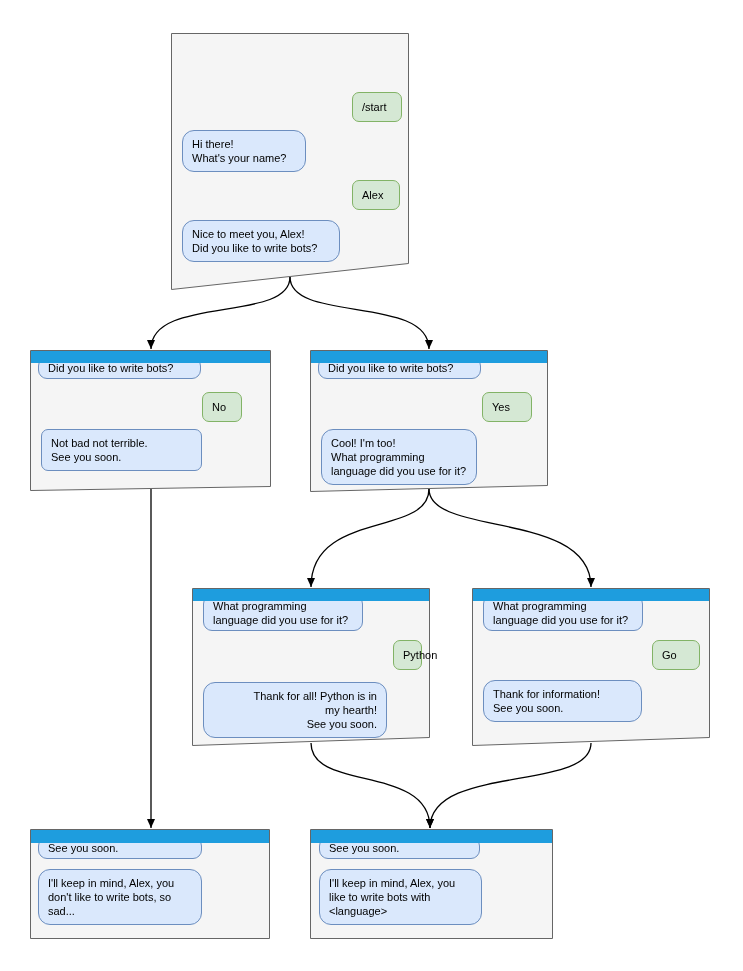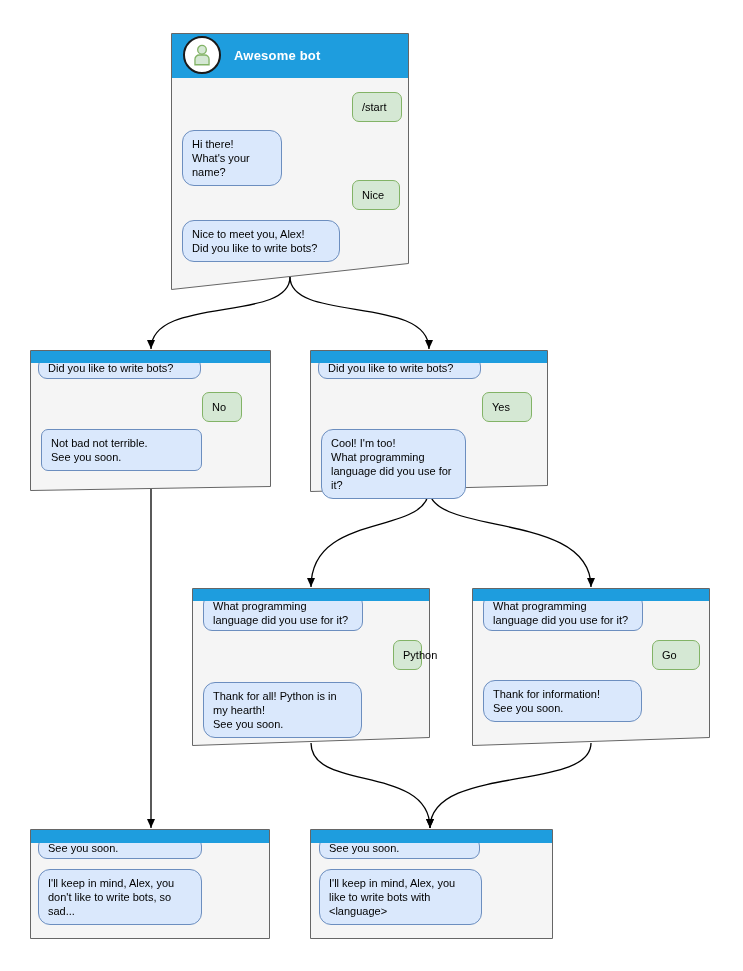--- a/index.html
+++ b/index.html
@@ -45,33 +45,24 @@
       <path d="M429,489 C429,537 591,510 591,587" marker-end="url(#ah)"></path>
       <path d="M311,743 C311,792 430,764 430,828" marker-end="url(#ah)"></path>
       <path d="M591,743 C591,792 430,764 430,828" marker-end="url(#ah)"></path>
     </g>
   </svg>
 
   <div class="win" style="left:171px;top:33px;width:238px;height:257px;">
     <svg class="bg" width="238" height="258">
       <polygon points="0.5,0.5 237.5,0.5 237.5,230.5 0.5,256.5" fill="#f5f5f5" stroke="#666666" stroke-width="1"></polygon>
     </svg>
-    <div class="header">
-      <div class="avatar">
-        <svg width="26" height="26" viewBox="0 0 24 24">
-          <circle cx="12" cy="7.2" r="4" fill="#d5e8d4" stroke="#82b366" stroke-width="1.2"></circle>
-          <path d="M5.5,21 L5.5,16 A4,4 0 0 1 9.5,12 L14.5,12 A4,4 0 0 1 18.5,16 L18.5,21 Z" fill="#d5e8d4" stroke="#82b366" stroke-width="1.2"></path>
-        </svg>
-      </div>
-      <div class="title">Awesome bot</div>
-    </div>
     <div class="bubble user" style="left:181px;top:59px;width:50px;">/start</div>
-    <div class="bubble bot" style="left:11px;top:97px;width:100px;">Hi there!
+    <div class="bubble bot" style="left:11px;top:97px;width:124px;">Hi there!
 What's your name?</div>
-    <div class="bubble user" style="left:181px;top:147px;width:48px;">Nice</div>
+    <div class="bubble user" style="left:181px;top:147px;width:48px;">Alex</div>
     <div class="bubble bot" style="left:11px;top:187px;width:158px;">Nice to meet you, Alex!
 Did you like to write bots?</div>
   </div>
 
   <div class="win" style="left:30px;top:350px;width:241px;height:141px;">
     <svg class="bg" width="241" height="142">
       <polygon points="0.5,0.5 240.5,0.5 240.5,136.5 0.5,140.5" fill="#f5f5f5" stroke="#666666" stroke-width="1"></polygon>
     </svg>
     <div class="strip"></div>
     <div class="bubble bot attached" style="left:8px;top:7px;width:163px;">Did you like to write bots?</div>
@@ -80,34 +71,34 @@
 See you soon.</div>
   </div>
 
   <div class="win" style="left:310px;top:350px;width:238px;height:142px;">
     <svg class="bg" width="238" height="143">
       <polygon points="0.5,0.5 237.5,0.5 237.5,135.5 0.5,141.5" fill="#f5f5f5" stroke="#666666" stroke-width="1"></polygon>
     </svg>
     <div class="strip"></div>
     <div class="bubble bot attached" style="left:8px;top:7px;width:163px;">Did you like to write bots?</div>
     <div class="bubble user" style="left:172px;top:42px;width:50px;">Yes</div>
-    <div class="bubble bot" style="left:11px;top:79px;width:145px;">Cool! I'm too!
+    <div class="bubble bot" style="left:11px;top:79px;width:156px;">Cool! I'm too!
 What programming
 language did you use for it?</div>
   </div>
 
   <div class="win" style="left:192px;top:588px;width:238px;height:158px;">
     <svg class="bg" width="238" height="159">
       <polygon points="0.5,0.5 237.5,0.5 237.5,149.5 0.5,157.5" fill="#f5f5f5" stroke="#666666" stroke-width="1"></polygon>
     </svg>
     <div class="strip"></div>
     <div class="bubble bot attached" style="left:11px;top:7px;width:160px;">What programming
 language did you use for it?</div>
     <div class="bubble user" style="left:181px;top:52px;width:29px;margin-left:20px;">Python</div>
-    <div class="bubble bot" style="left:11px;top:94px;width:159px;">Thank for all! Python is in
+    <div class="bubble bot" style="left:11px;top:94px;width:184px;text-align:right;">Thank for all! Python is in
 my hearth!
 See you soon.</div>
   </div>
 
   <div class="win" style="left:472px;top:588px;width:238px;height:158px;">
     <svg class="bg" width="238" height="159">
       <polygon points="0.5,0.5 237.5,0.5 237.5,149.5 0.5,157.5" fill="#f5f5f5" stroke="#666666" stroke-width="1"></polygon>
     </svg>
     <div class="strip"></div>
     <div class="bubble bot attached" style="left:11px;top:7px;width:160px;">What programming

